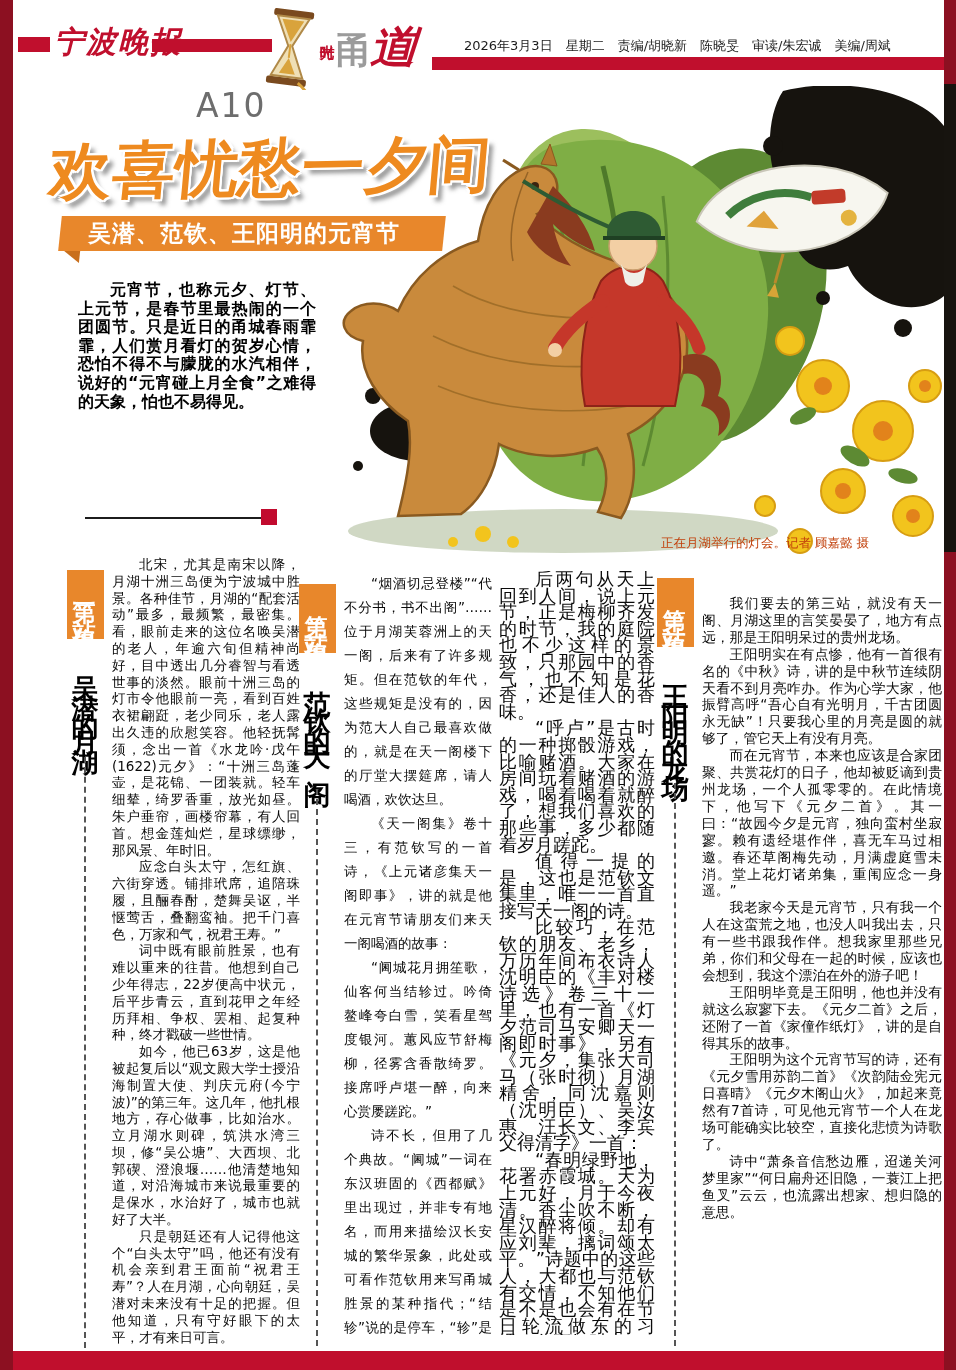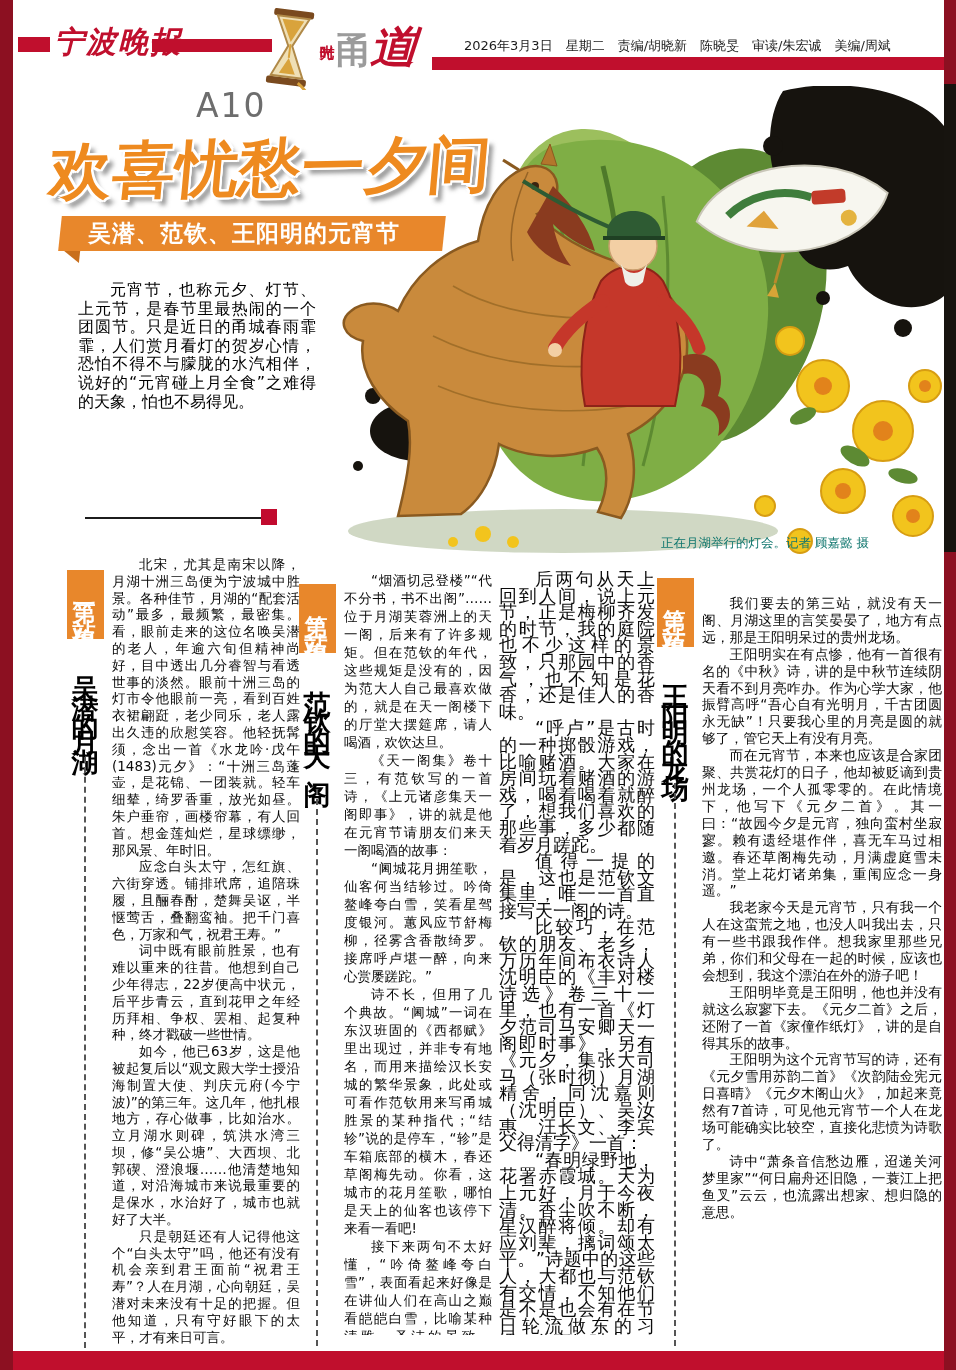--- a/index.html
+++ b/index.html
@@ -33,44 +33,44 @@
       transform:skewX(-6deg) rotate(-1deg);letter-spacing:1px;
       text-shadow:2px 0 0 #fff,-2px 0 0 #fff,0 2px 0 #fff,0 -2px 0 #fff,
         2px 2px 0 #fff,-2px -2px 0 #fff,2px -2px 0 #fff,-2px 2px 0 #fff,6px 6px 4px rgba(70,70,70,.55);}
   .subtitle-bar{left:60px;top:216px;width:384px;height:35px;background:#e8872b;transform:skewX(-6deg);}
   .subtitle-bar::after{content:"";position:absolute;left:6px;bottom:-12px;border-left:16px solid transparent;
       border-top:12px solid #c96f1c;}
   .subtitle-text{color:#fff;font-size:23px;font-weight:bold;line-height:35px;padding-left:28px;
       letter-spacing:1px;transform:skewX(6deg);white-space:nowrap;}
 
   
-  .intro{left:78px;top:281px;width:238px;font-size:16px;line-height:18.6px;color:#000;text-align:justify;}
+  .intro{left:78px;top:281px;width:238px;font-size:16px;line-height:18.6px;color:#000;text-align:justify;font-weight:bold;}
   .intro p{margin:0;text-indent:2em;}
   .intro-rule{left:85px;top:517px;width:178px;height:2px;background:#1c1c1c;}
   .intro-square{left:261px;top:509px;width:16px;height:16px;background:#c10a2e;}
 
   .illo{left:303px;top:86px;width:641px;height:470px;}
-  .caption{left:590px;top:535px;width:350px;font-size:12.5px;color:#0f766e;text-align:center;white-space:nowrap;}
+  .caption{left:590px;top:535px;width:350px;font-size:12.5px;color:#c2410c;text-align:center;white-space:nowrap;}
 
   
   .station{display:flex;flex-direction:column;align-items:center;width:42px;}
   .v-text{writing-mode:vertical-rl;text-orientation:upright;}
   .station-box{background:#e8872b;color:#fff;font-size:23px;font-weight:bold;
       padding:12px 3px;letter-spacing:9px;}
   .station-sub{font-size:27px;font-weight:bold;color:#000;margin-top:16px;letter-spacing:18px;}
   .station-dash{flex:1;width:0;border-left:2px dashed #555;margin-top:12px;}
   .st1{left:64px;top:570px;height:778px;}
   .st2{left:296px;top:584px;height:762px;}
   .st3{left:654px;top:578px;height:768px;}
 
   
   .col{position:absolute;text-align:justify;color:#0a0a0a;overflow:hidden;}
   .col p{margin:0;text-indent:2em;}
   .col1{left:112px;top:556px;width:188px;height:794px;font-size:13.5px;line-height:16.8px;}
-  .col2{left:344px;top:571px;width:148px;height:764px;font-size:13.5px;line-height:18px;}
+  .col2{left:344px;top:571px;width:148px;height:764px;font-size:13.5px;line-height:24px;}
   .col3{left:499px;top:571px;width:156px;height:764px;font-size:18px;line-height:16.6px;}
   .col4{left:702px;top:571px;width:240px;height:779px;font-size:13.8px;line-height:16.9px;margin-top:24px;}
 </style>
 </head>
 <body>
 
 <div class="page">
 
   <div class="abs edge-left"></div>
   <div class="abs edge-right"></div>
@@ -197,21 +197,21 @@
     </svg>
   </div>
   <div class="abs caption">正在月湖举行的灯会。记者 顾嘉懿 摄</div>
 
   <div class="abs station st1">
     <div class="station-box v-text">第一站停靠</div>
     <div class="station-sub v-text">吴潜的月湖</div>
     <div class="station-dash"></div>
   </div>
   <div class="col col1">
-    <p>北宋，尤其是南宋以降，月湖十洲三岛便为宁波城中胜景。各种佳节，月湖的“配套活动”最多，最频繁，最密集。看，眼前走来的这位名唤吴潜的老人，年逾六旬但精神尚好，目中透出几分睿智与看透世事的淡然。眼前十洲三岛的灯市令他眼前一亮，看到百姓衣裙翩跹，老少同乐，老人露出久违的欣慰笑容。他轻抚髯须，念出一首《水龙吟·戊午(1483)元夕》：“十洲三岛蓬壶，是花锦、一团装就。轻车细辇，绮罗香重，放光如昼。朱户垂帘，画楼帘幕，有人回首。想金莲灿烂，星球缥缈，那风景、年时旧。</p>
+    <p>北宋，尤其是南宋以降，月湖十洲三岛便为宁波城中胜景。各种佳节，月湖的“配套活动”最多，最频繁，最密集。看，眼前走来的这位名唤吴潜的老人，年逾六旬但精神尚好，目中透出几分睿智与看透世事的淡然。眼前十洲三岛的灯市令他眼前一亮，看到百姓衣裙翩跹，老少同乐，老人露出久违的欣慰笑容。他轻抚髯须，念出一首《水龙吟·戊午(1622)元夕》：“十洲三岛蓬壶，是花锦、一团装就。轻车细辇，绮罗香重，放光如昼。朱户垂帘，画楼帘幕，有人回首。想金莲灿烂，星球缥缈，那风景、年时旧。</p>
     <p>应念白头太守，怎红旗、六街穿透。铺排玳席，追陪珠履，且酾春酎，楚舞吴讴，半惬莺舌，叠翻鸾袖。把千门喜色，万家和气，祝君王寿。”</p>
     <p>词中既有眼前胜景，也有难以重来的往昔。他想到自己少年得志，22岁便高中状元，后平步青云，直到花甲之年经历拜相、争权、罢相、起复种种，终才戳破一些世情。</p>
     <p>如今，他已63岁，这是他被起复后以“观文殿大学士授沿海制置大使、判庆元府(今宁波)”的第三年。这几年，他扎根地方，存心做事，比如治水。立月湖水则碑，筑洪水湾三坝，修“吴公塘”、大西坝、北郭碶、澄浪堰……他清楚地知道，对沿海城市来说最重要的是保水，水治好了，城市也就好了大半。</p>
     <p>只是朝廷还有人记得他这个“白头太守”吗，他还有没有机会亲到君王面前“祝君王寿”？人在月湖，心向朝廷，吴潜对未来没有十足的把握。但他知道，只有守好眼下的太平，才有来日可言。</p>
   </div>
 
   <div class="abs station st2">
     <div class="station-box v-text">第二站停靠</div>
     <div class="station-sub v-text">范钦的天一阁</div>
     <div class="station-dash"></div>

